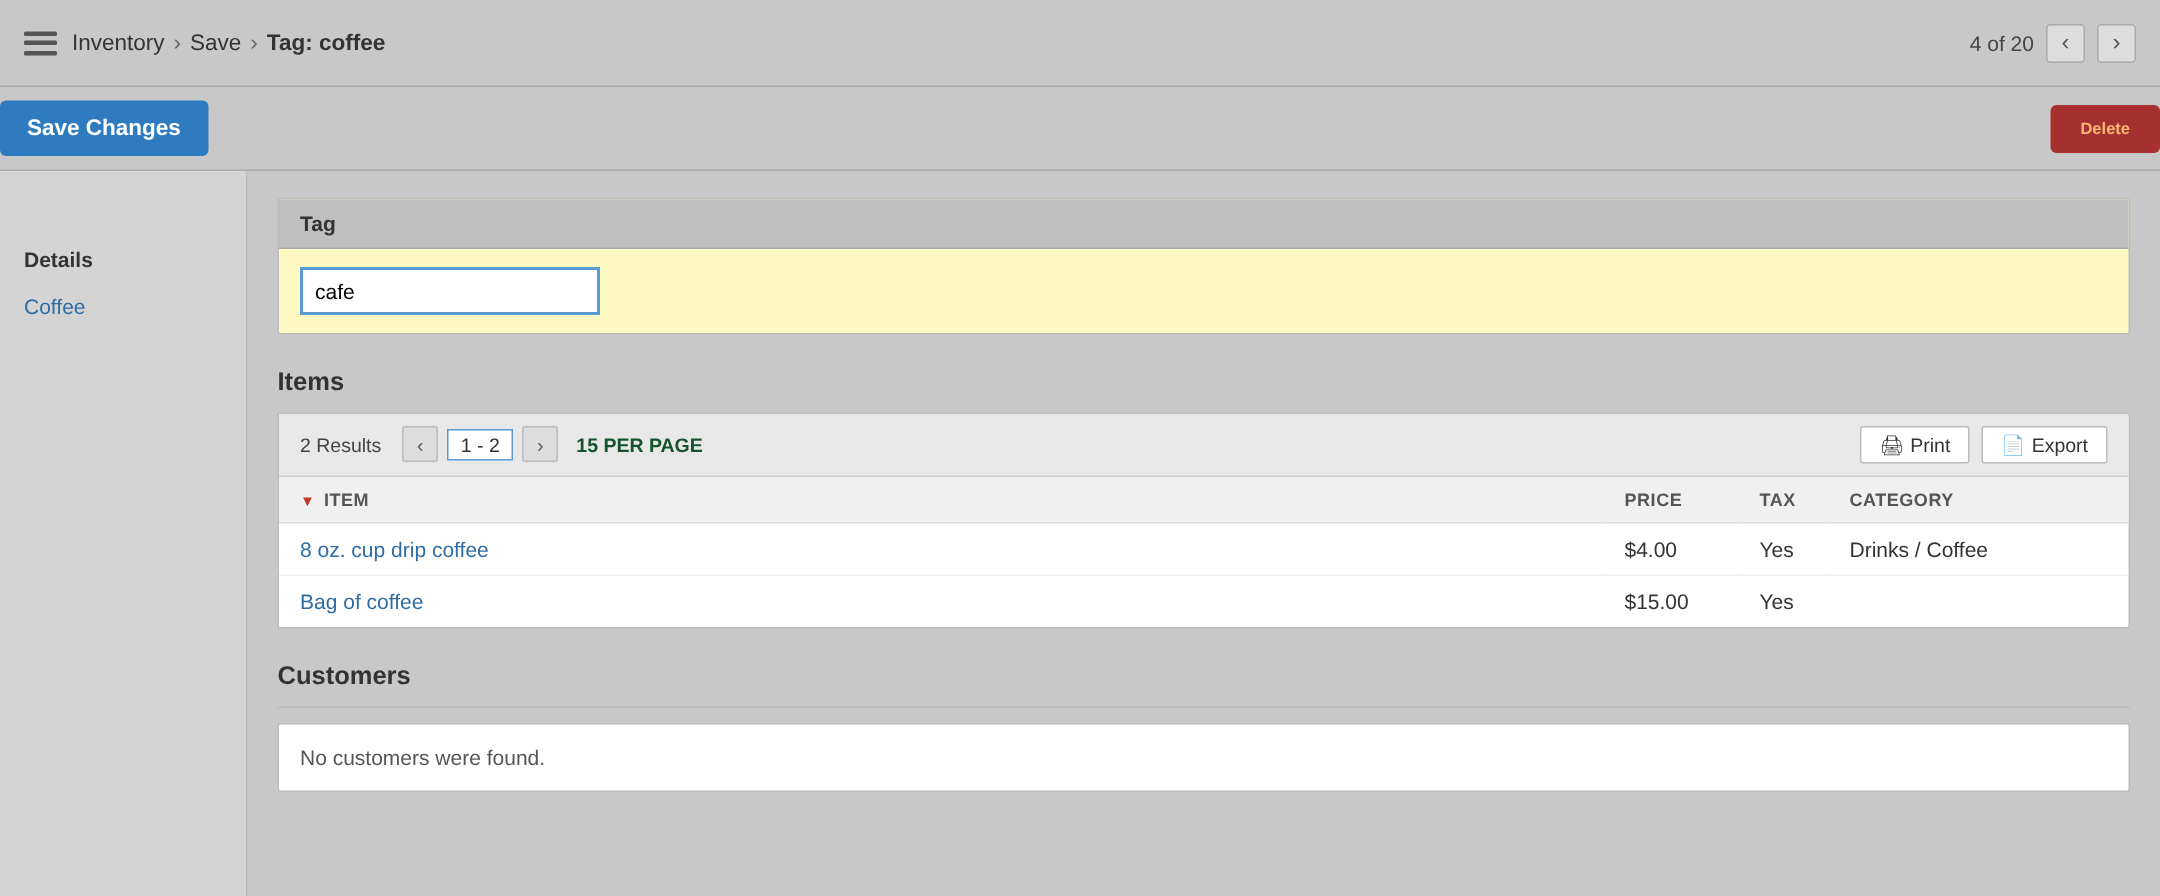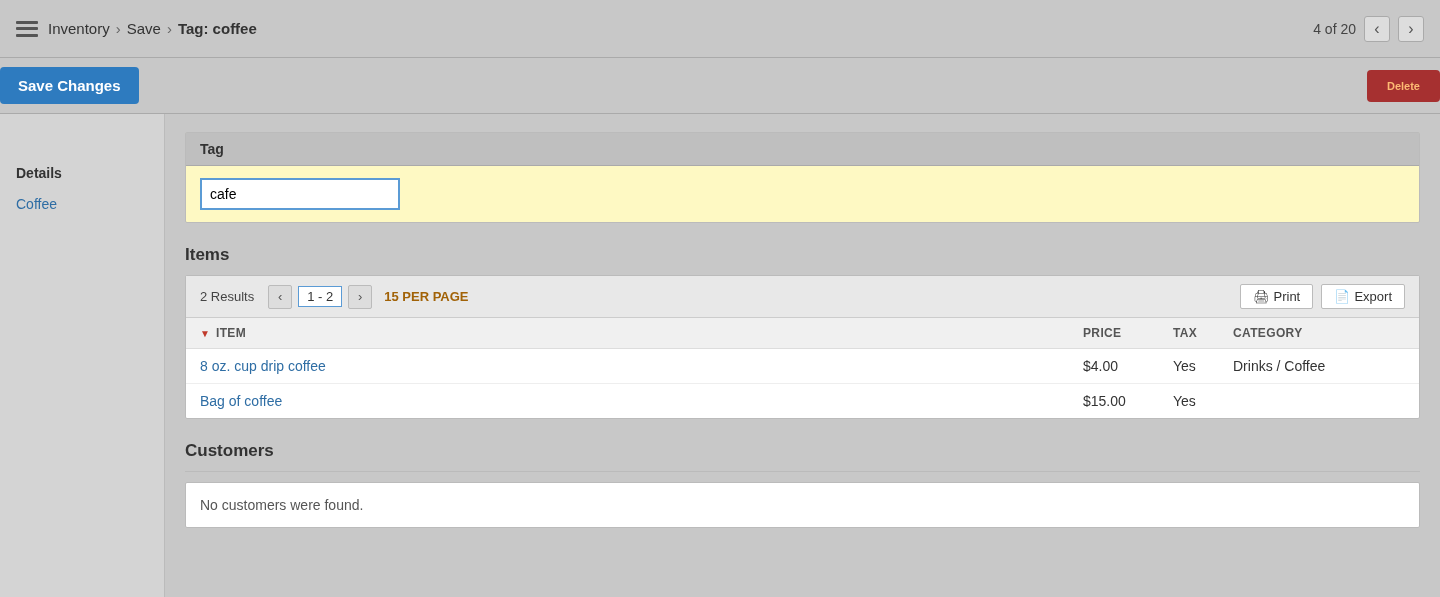--- a/index.html
+++ b/index.html
@@ -87,35 +87,35 @@
     
     .items-section { margin-bottom: 22px; }
     .items-title { font-size: 17px; font-weight: bold; margin-bottom: 10px; }
 
     .items-card {
       background: white; border: 1px solid #bbb; border-radius: 2px;
     }
 
     
     .pagination-bar {
-      display: flex; align-items: center; justify-content: space-between;
+      display: flex; align-items: flex-start; justify-content: space-between;
       padding: 8px 14px; background: #e8e8e8; border-bottom: 1px solid #ccc;
     }
     .pagination-left { display: flex; align-items: center; gap: 6px; }
     .results-count { font-size: 13px; color: #444; margin-right: 8px; }
     .page-nav-btn {
       background: #ddd; border: 1px solid #bbb; width: 24px; height: 24px;
       cursor: pointer; font-size: 13px; display: flex; align-items: center; justify-content: center;
       border-radius: 2px; color: #555;
     }
     .page-range {
       border: 1px solid #5b9bd5; padding: 2px 8px; font-size: 13px;
       background: white; color: #333; min-width: 40px; text-align: center;
     }
-    .per-page { font-size: 13px; color: #a16207; font-weight: bold; margin-left: 6px; cursor: pointer; }
+    .per-page { font-size: 13px; color: #14532d; font-weight: bold; margin-left: 6px; cursor: pointer; }
     .pagination-right { display: flex; gap: 8px; }
     .action-btn {
       background: white; border: 1px solid #bbb; padding: 4px 12px;
       font-size: 13px; cursor: pointer; display: flex; align-items: center; gap: 4px;
       border-radius: 2px; color: #333;
     }
 
     
     .items-table { width: 100%; border-collapse: collapse; }
     .items-table th {

